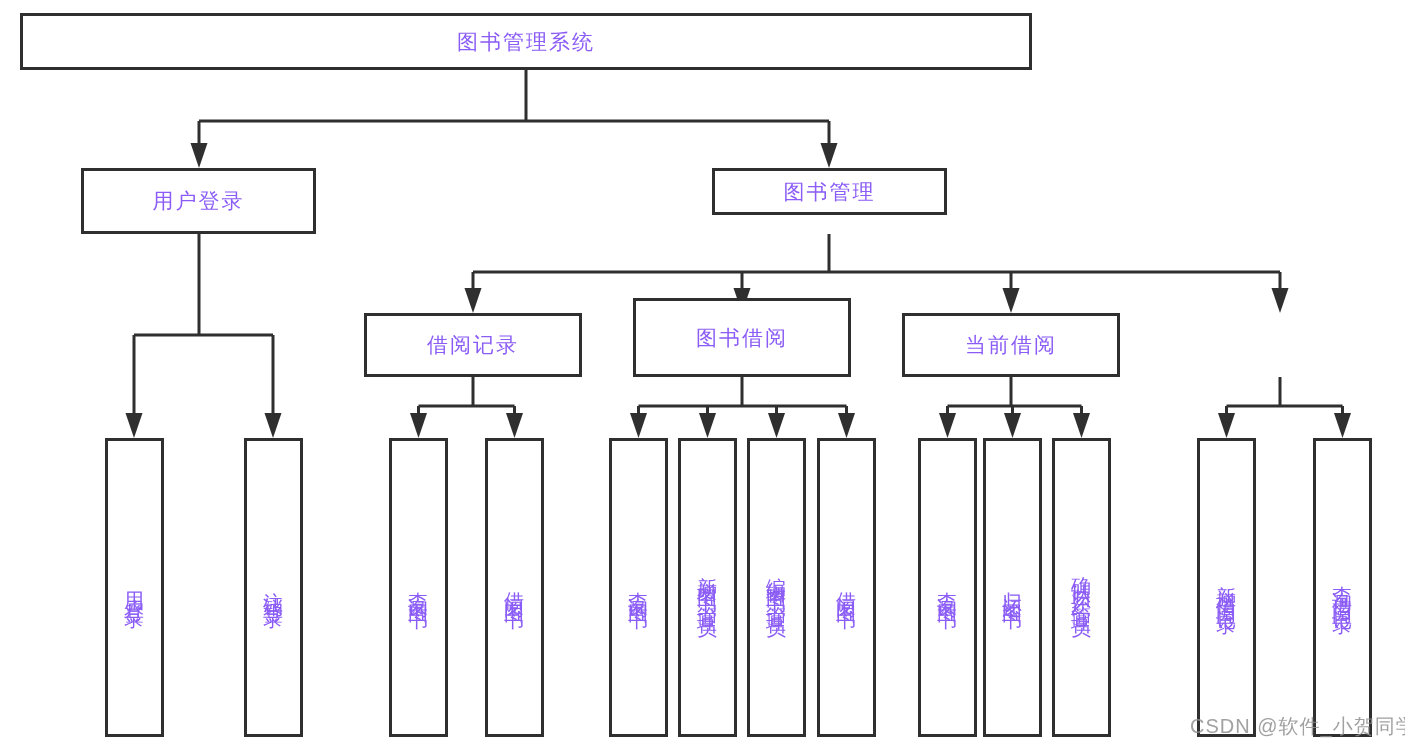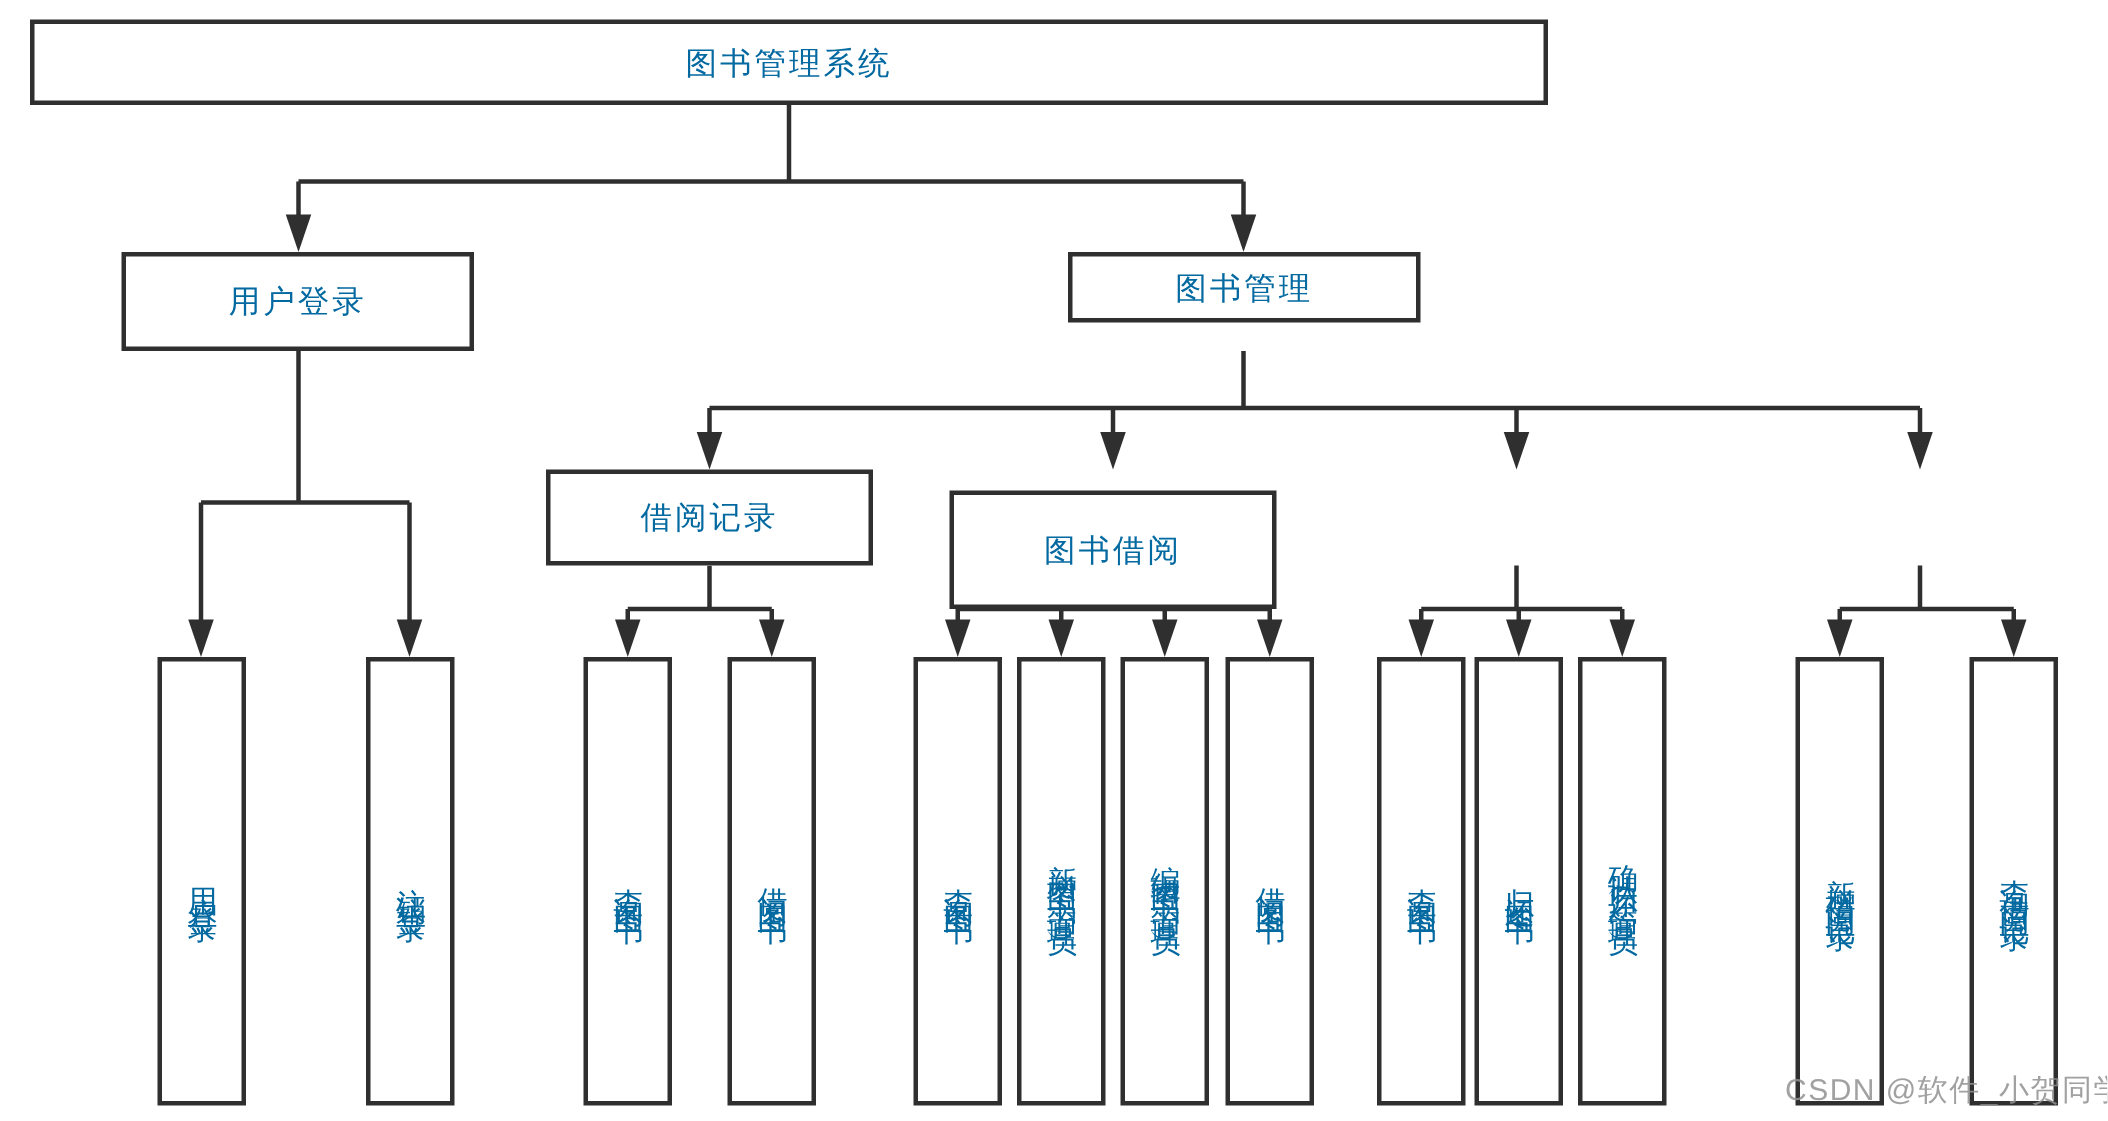--- a/index.html
+++ b/index.html
@@ -3,21 +3,21 @@
 <meta charset="utf-8">
 <style>
   html,body { margin:0; padding:0; background:#ffffff; }
   .canvas {
     position:relative; width:1405px; height:747px; background:#ffffff;
     font-family:"Liberation Sans","DejaVu Sans",sans-serif; overflow:hidden;
   }
   svg.wires { position:absolute; left:0; top:0; z-index:0; }
   .box {
     position:absolute; box-sizing:border-box; background:#ffffff;
-    border:3px solid #2f2f2f; color:#0369a1; z-index:2;
+    border:3px solid #2f2f2f; color:#8b5cf6; z-index:2;
     display:flex; align-items:center; justify-content:center;
     font-size:21px; letter-spacing:2px; white-space:nowrap;
   }
   .vbox { font-size:20px; letter-spacing:0; }
   .vtext {
     writing-mode:vertical-rl; text-orientation:mixed;
     letter-spacing:6px; line-height:1; white-space:normal;
   }
   .watermark {
     position:absolute; left:1190px; top:713px; z-index:5;
@@ -84,21 +84,22 @@
       <polygon points="1218,413 1235,413 1226.5,438" fill="#2f2f2f"></polygon>
       <polygon points="1334,413 1351,413 1342.5,438" fill="#2f2f2f"></polygon>
     </svg>
 
   <div class="box" style="left:20px; top:13px; width:1012px; height:57px;">图书管理系统</div>
 
   <div class="box" style="left:81px; top:168px; width:235px; height:66px;">用户登录</div>
   <div class="box" style="left:712px; top:168px; width:235px; height:47px;">图书管理</div>
 
   <div class="box" style="left:364px; top:313px; width:218px; height:64px;">借阅记录</div>
-  <div class="box" style="left:633px; top:327px; width:218px; height:79px;">图书借阅</div>
+  <div class="box" style="left:633px; top:298px; width:218px; height:79px;">图书借阅</div>
+  <div class="box" style="left:902px; top:313px; width:218px; height:64px;">当前借阅</div>
 
   <div class="box vbox" style="left:105px; top:438px; width:59px; height:299px;">
     <span class="vtext">用户登录</span>
   </div>
   <div class="box vbox" style="left:244px; top:438px; width:59px; height:299px;">
     <span class="vtext">注销登录</span>
   </div>
 
   <div class="box vbox" style="left:389px; top:438px; width:59px; height:299px;">
     <span class="vtext">查询图书</span>

